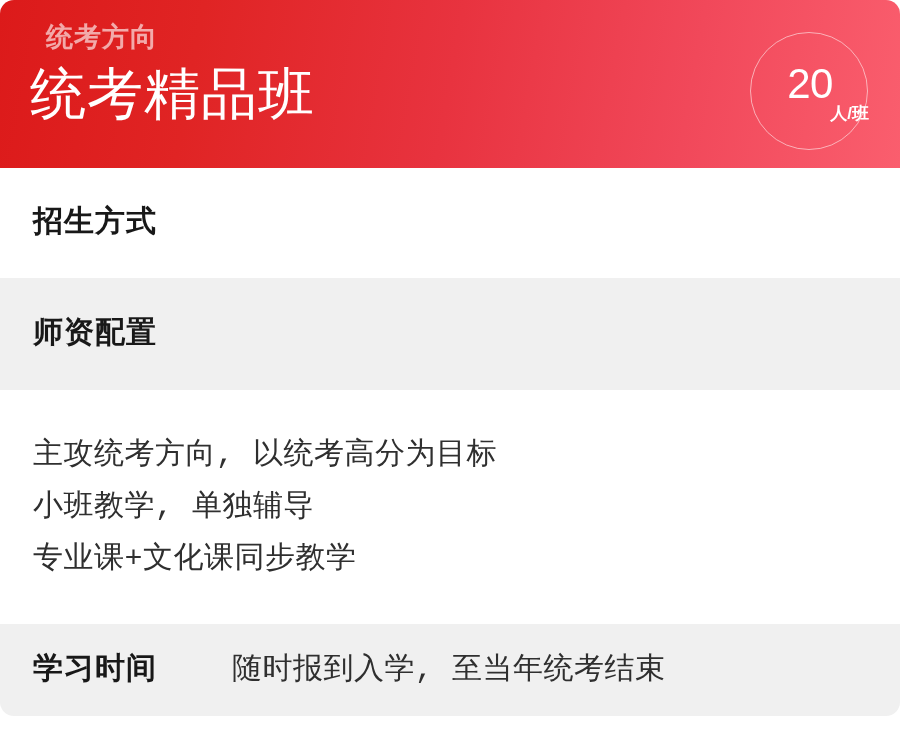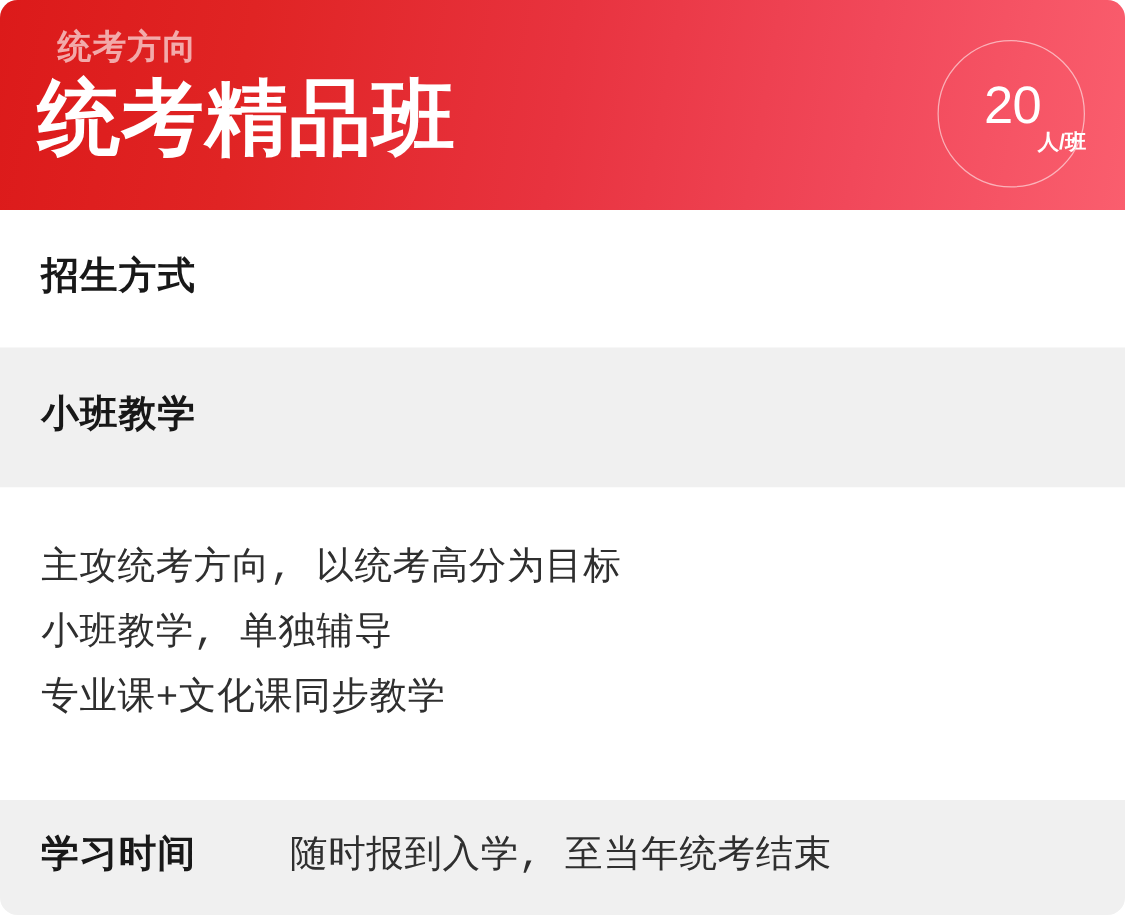--- a/index.html
+++ b/index.html
@@ -40,22 +40,22 @@
   .banner-sub {
     color: rgba(255,255,255,0.62);
     font-size: 27px;
     font-weight: 700;
     letter-spacing: 1px;
     line-height: 34px;
     margin: 0 0 2px 16px;
   }
   .banner-title {
     color: #ffffff;
-    font-size: 66px;
-    font-weight: 700;
+    font-size: 56px;
+    font-weight: 400;
     letter-spacing: 1px;
     line-height: 76px;
     margin: 0;
     white-space: nowrap;
   }
 
   
   .badge {
     position: absolute;
     left: 750px;
@@ -130,21 +130,20 @@
   }
   .row-value .vline { display: block; white-space: nowrap; }
 
   #row-0 { height: 110px; }
   #row-1 { height: 112px; }
   #row-2 { height: 234px; }
   #row-3 {
     height: 92px;
     border-bottom-left-radius: 14px;
     border-bottom-right-radius: 14px;
-    margin-top: 16px;
   }
 </style>
 </head>
 <body>
 
 <div id="card">
 
   <div class="banner">
 
     <div class="banner-texts">
@@ -161,21 +160,21 @@
 
   </div>
 
   <div class="rows">
 
     <div class="row white" id="row-0">
       <div class="row-label">招生方式</div>
     </div>
 
     <div class="row gray" id="row-1">
-      <div class="row-label">小班教学</div>
+      <div class="row-label">师资配置</div>
     </div>
 
     <div class="row white" id="row-2">
       <div class="row-value">
         <span class="vline">主攻统考方向, 以统考高分为目标</span>
         <span class="vline">小班教学, 单独辅导</span>
         <span class="vline">专业课+文化课同步教学</span>
       </div>
     </div>
 

